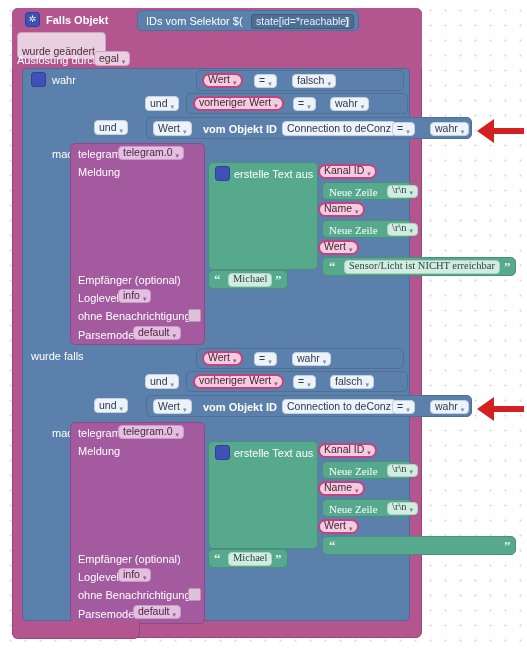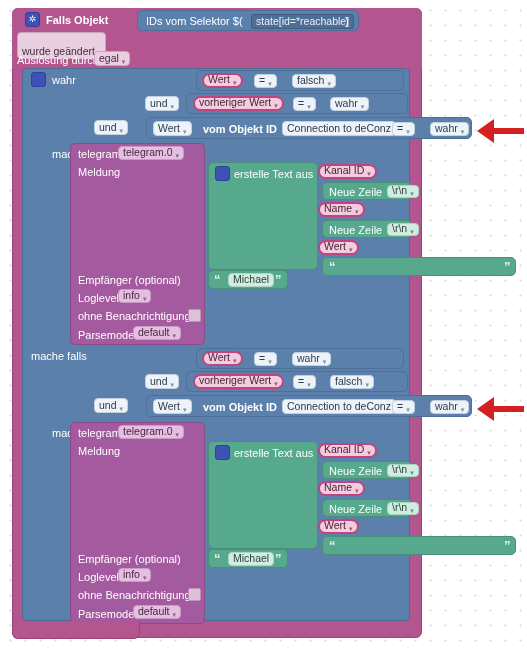--- a/index.html
+++ b/index.html
@@ -29,21 +29,21 @@
   
   .ctrl{
     background:#5b80ab;border:1px solid #4b6c93;
   }
   
   .logic{
     background:#5b80ab;border:1px solid #4e7097;border-radius:5px;
   }
   
   .green{
-    background:#56a98c;border:1px solid #4a9079;border-radius:5px;
+    background:#56a98c;border:1px solid #4a9079;border-radius:5px;font-family:Liberation Serif, serif;
   }
   
   .tele{
     background:#a35a9e;border:1px solid #8c4a88;border-radius:5px;
   }
 
   
   .fld{
     position:absolute;box-sizing:border-box;
     background:#e8eef5;border:1px solid #b9c7d6;border-radius:4px;
@@ -245,32 +245,35 @@
       <span>\r\n</span>
       <span class="car">▾</span>
     </span>
   </span>
   <span class="fld fld-pink" style="left:318px;top:240px;height:15px;">
     <span>Wert</span>
     <span class="car">▾</span>
   </span>
   <span class="blk green" style="left:322px;top:257px;width:194px;height:19px;">
     <span class="q" style="left:6px;top:2px;">“</span>
+    <span class="fld fld-grn" style="left:21px;top:2px;height:14px;">
+      <span>Sensor/Licht ist NICHT erreichbar</span>
+    </span>
     <span class="q" style="left:181px;top:2px;">”</span>
   </span>
 
   <span class="blk green" style="left:208px;top:270px;width:80px;height:19px;">
     <span class="q" style="left:5px;top:2px;">“</span>
     <span class="fld fld-grn" style="left:19px;top:2px;height:14px;">
       <span>Michael</span>
     </span>
     <span class="q" style="left:66px;top:2px;">”</span>
   </span>
 
-  <div class="lbl" style="position:absolute;left:31px;top:350px;">mache falls</div>
+  <div class="lbl" style="position:absolute;left:31px;top:350px;">wurde falls</div>
 
   <div class="blk logic" style="left:196px;top:348px;width:208px;height:21px;">
     <span class="fld fld-pink" style="left:5px;top:2px;height:15px;">
       <span>Wert</span>
       <span class="car">▾</span>
     </span>
     <span class="fld fld-lite" style="left:57px;top:3px;height:14px;">
       <span>=</span>
       <span class="car">▾</span>
     </span>

